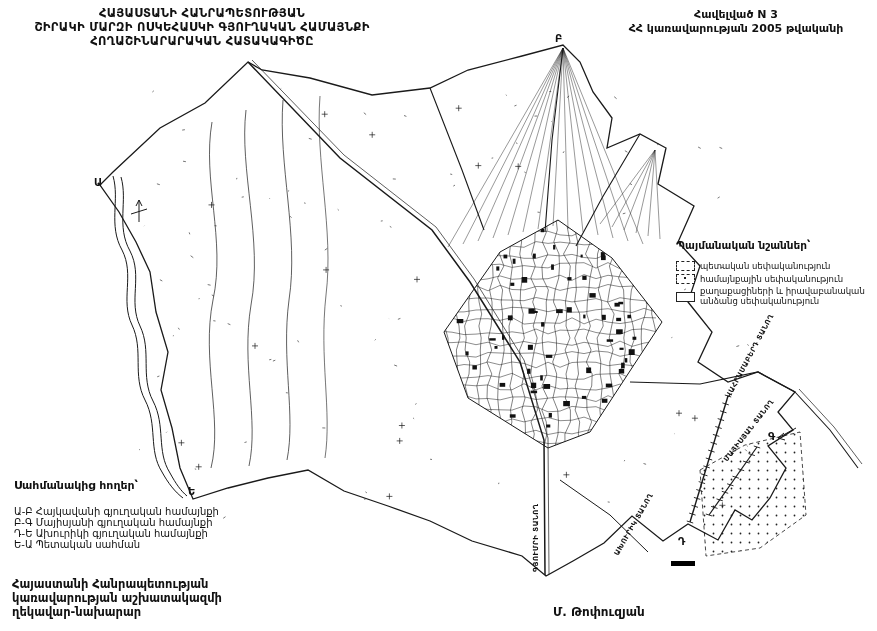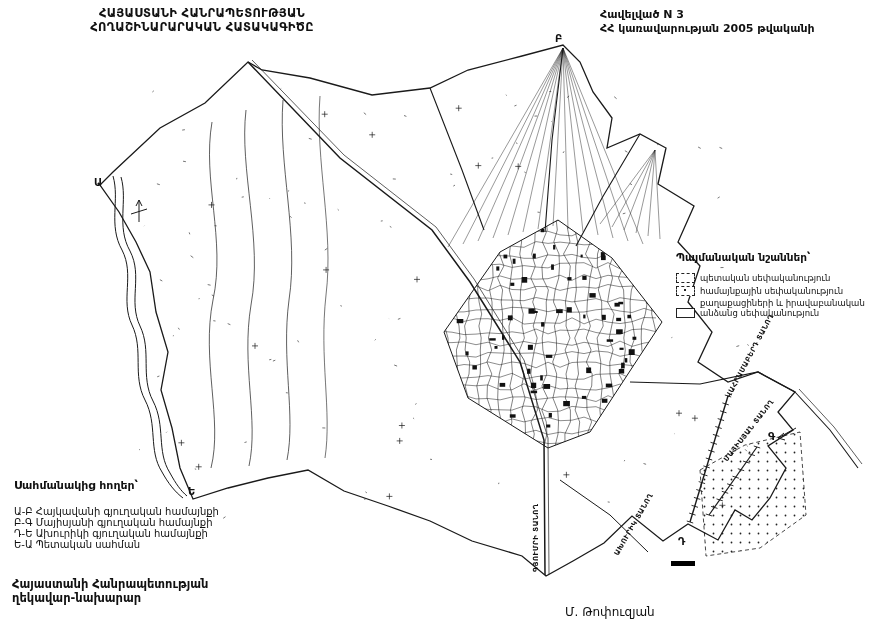--- a/index.html
+++ b/index.html
@@ -5,36 +5,36 @@
   html,body{margin:0;padding:0;}
   body{
     width:877px;height:631px;position:relative;overflow:hidden;
     background:#ffffff;color:#111;
     font-family:"DejaVu Sans",sans-serif;
     -webkit-font-smoothing:none;
   }
   .abs{position:absolute;z-index:2;}
   .title-block{left:18px;top:6px;width:368px;text-align:center;
     font-weight:bold;font-size:11.5px;line-height:14px;letter-spacing:.3px;}
-  .annex-block{left:600px;top:8px;width:272px;
+  .annex-block{left:600px;top:8px;width:272px;text-align:center;
     font-weight:bold;font-size:11px;line-height:13.5px;}
-  .legend-block{left:676px;top:239px;width:196px;margin-top:12px;}
+  .legend-block{left:676px;top:239px;width:196px;}
   .legend-header{font-size:10.5px;font-weight:bold;margin-bottom:9px;}
-  .legend-item{display:flex;align-items:flex-end;font-size:8.5px;
+  .legend-item{display:flex;align-items:center;font-size:8.5px;
     line-height:10px;margin-bottom:2px;}
   .sym{width:17px;height:8px;border:1px solid #222;flex:0 0 17px;
     margin:1px 5px 0 0;position:relative;background:#fff;}
   .sym.dashed{border-style:dashed;}
   .sym.dotted{border-style:dashed;}
   .sym.dotted::after{content:"";position:absolute;left:7px;top:2px;width:2px;height:2px;background:#222;}
   .adjacent-block{left:14px;top:479px;width:250px;}
   .adjacent-header{font-size:11px;font-weight:bold;margin-bottom:14px;}
   .adjacent-item{font-size:10px;line-height:11px;margin-bottom:0;}
   .signature-block{left:12px;top:577px;font-weight:bold;font-size:11.5px;line-height:14px;}
-  .signer-name{left:553px;top:605px;font-weight:normal;font-size:12px;margin-left:12px;}
+  .signer-name{left:553px;top:605px;font-weight:bold;font-size:12px;}
   .scale-bar{left:671px;top:561px;width:24px;height:5px;background:#000;}
   svg.map{position:absolute;left:0;top:0;z-index:1;}
   svg .ln{stroke:#1a1a1a;fill:none;}
   svg text{font-family:"DejaVu Sans",sans-serif;fill:#111;}
   svg .corner{font-size:10px;font-weight:bold;}
   svg .roadlbl{font-size:7px;font-weight:bold;letter-spacing:.5px;}
 </style>
 </head>
 <body>
 
@@ -353,20 +353,21 @@
   <text class="roadlbl" transform="translate(538,572) rotate(-90)">ԳՅՈՒՄՐԻ ՏԱՆՈՂ</text>
   <text class="roadlbl" transform="translate(727,462) rotate(-52)">ՄԱՅԻՍՅԱՆ ՏԱՆՈՂ</text>
   <text class="roadlbl" transform="translate(730,398) rotate(-62)">ՎԱՀՐԱՄԱԲԵՐԴ ՏԱՆՈՂ</text>
   <text class="roadlbl" transform="translate(618,556) rotate(-60)">ԱԽՈՒՐԻԿ ՏԱՆՈՂ</text>
 
   <path class="ln" stroke-width="1" d="M796,428 L778,438 M778,438 L784,433 M778,438 L785,440"></path>
 </svg>
 
 <div class="abs title-block">
   <div>ՀԱՅԱՍՏԱՆԻ ՀԱՆՐԱՊԵՏՈՒԹՅԱՆ</div>
+  <div>ՇԻՐԱԿԻ ՄԱՐԶԻ ՈՍԿԵՀԱՍԿԻ ԳՅՈՒՂԱԿԱՆ ՀԱՄԱՅՆՔԻ</div>
   <div>ՀՈՂԱՇԻՆԱՐԱՐԱԿԱՆ ՀԱՏԱԿԱԳԻԾԸ</div>
 </div>
 
 <div class="abs annex-block">
   <div>Հավելված N 3</div>
   <div>ՀՀ կառավարության 2005 թվականի</div>
 </div>
 
 <div class="abs legend-block">
   <div class="legend-header">Պայմանական նշաններ՝</div>
@@ -387,18 +388,19 @@
 <div class="abs adjacent-block">
   <div class="adjacent-header">Սահմանակից հողեր՝</div>
   <div class="adjacent-item">Ա-Բ Հայկավանի գյուղական համայնքի</div>
   <div class="adjacent-item">Բ-Գ Մայիսյանի գյուղական համայնքի</div>
   <div class="adjacent-item">Դ-Ե Ախուրիկի գյուղական համայնքի</div>
   <div class="adjacent-item">Ե-Ա Պետական սահման</div>
 </div>
 
 <div class="abs signature-block">
   <div>Հայաստանի Հանրապետության</div>
+  <div>կառավարության աշխատակազմի</div>
   <div>ղեկավար-նախարար</div>
 </div>
 
 <div class="abs signer-name">Մ. Թոփուզյան</div>
 
 <div class="abs scale-bar"></div>
 
 </body></html>

